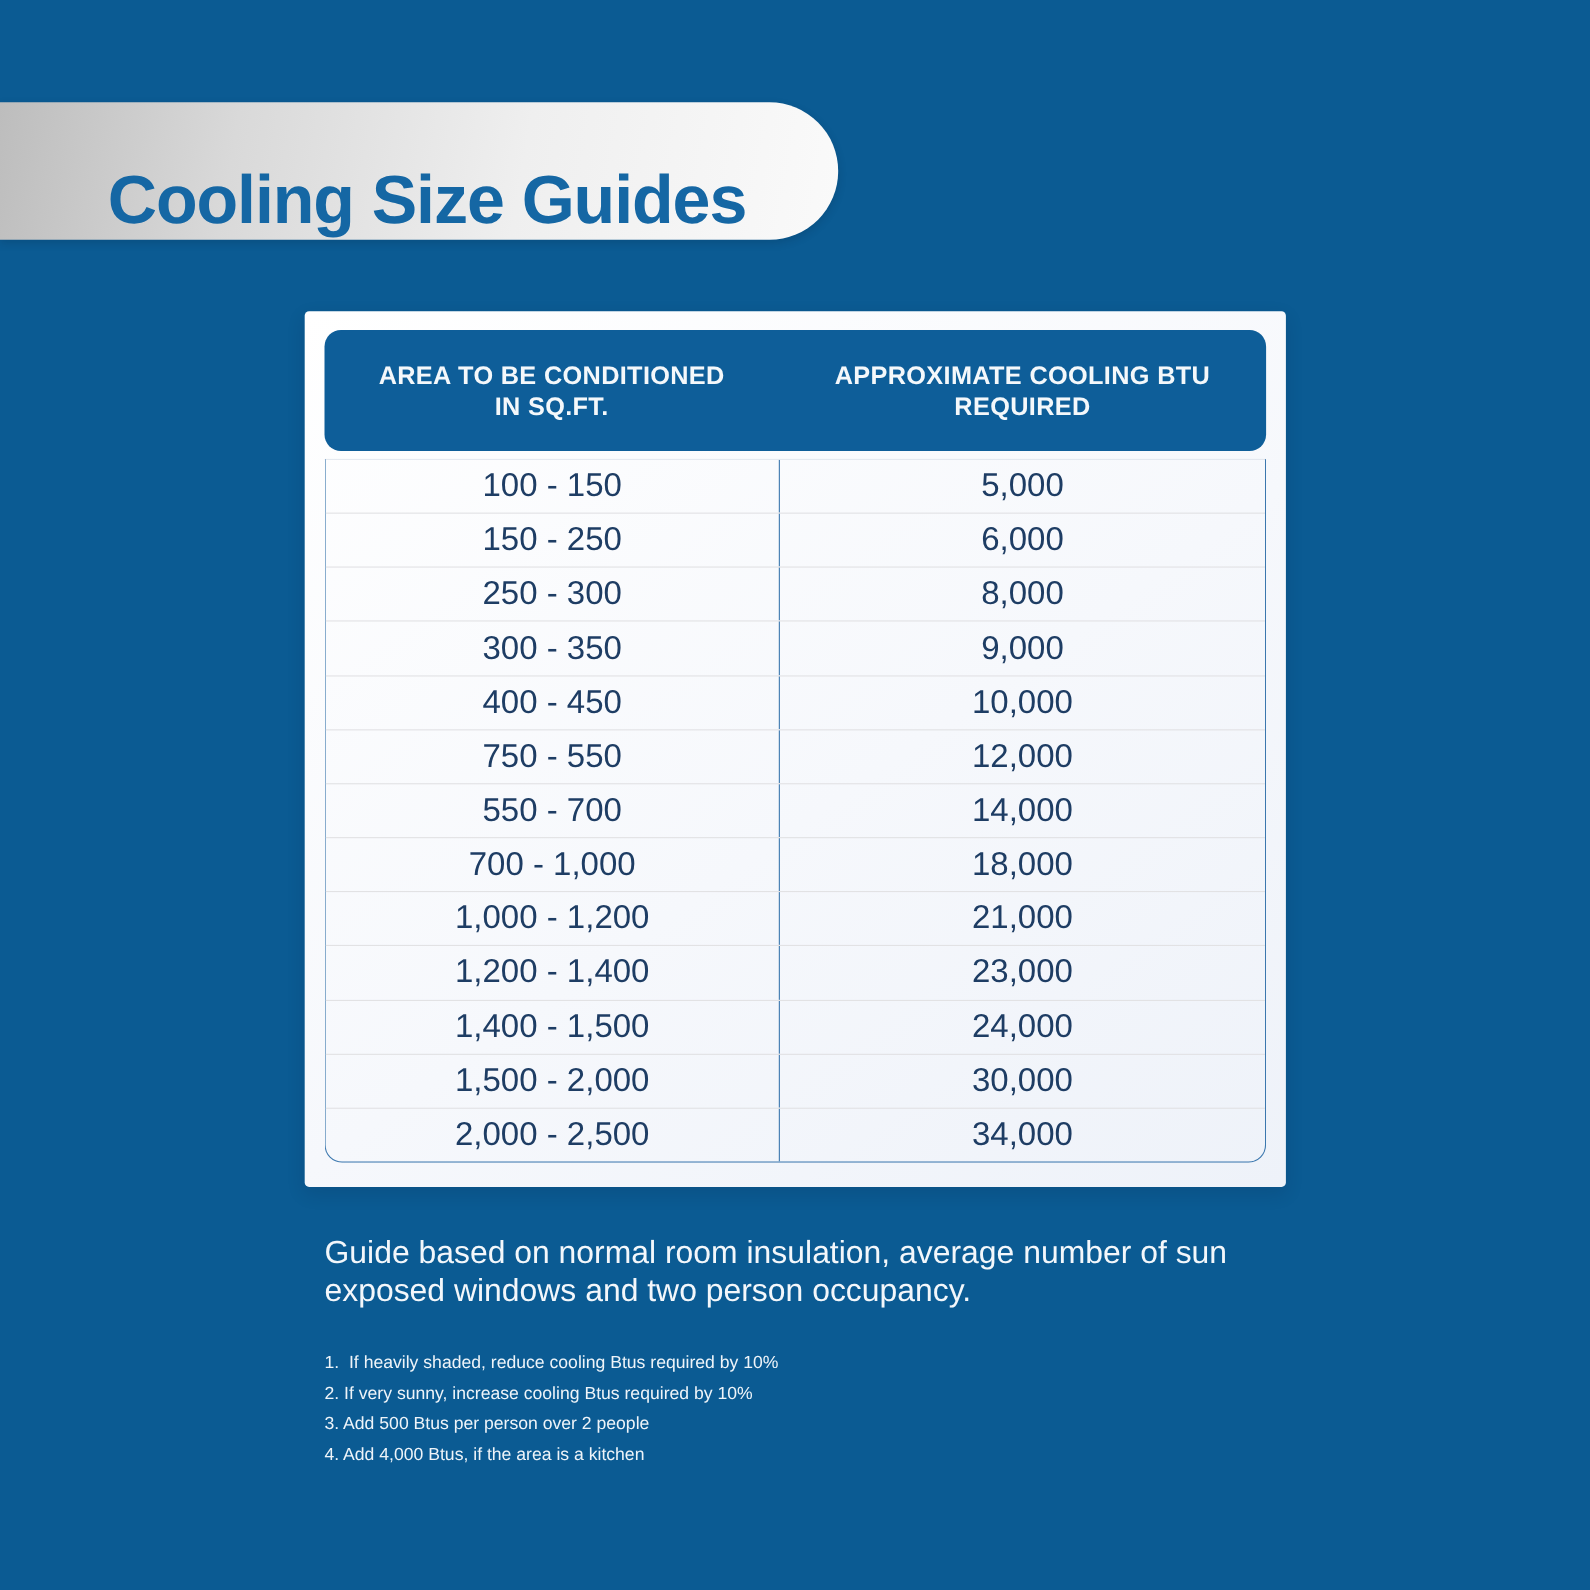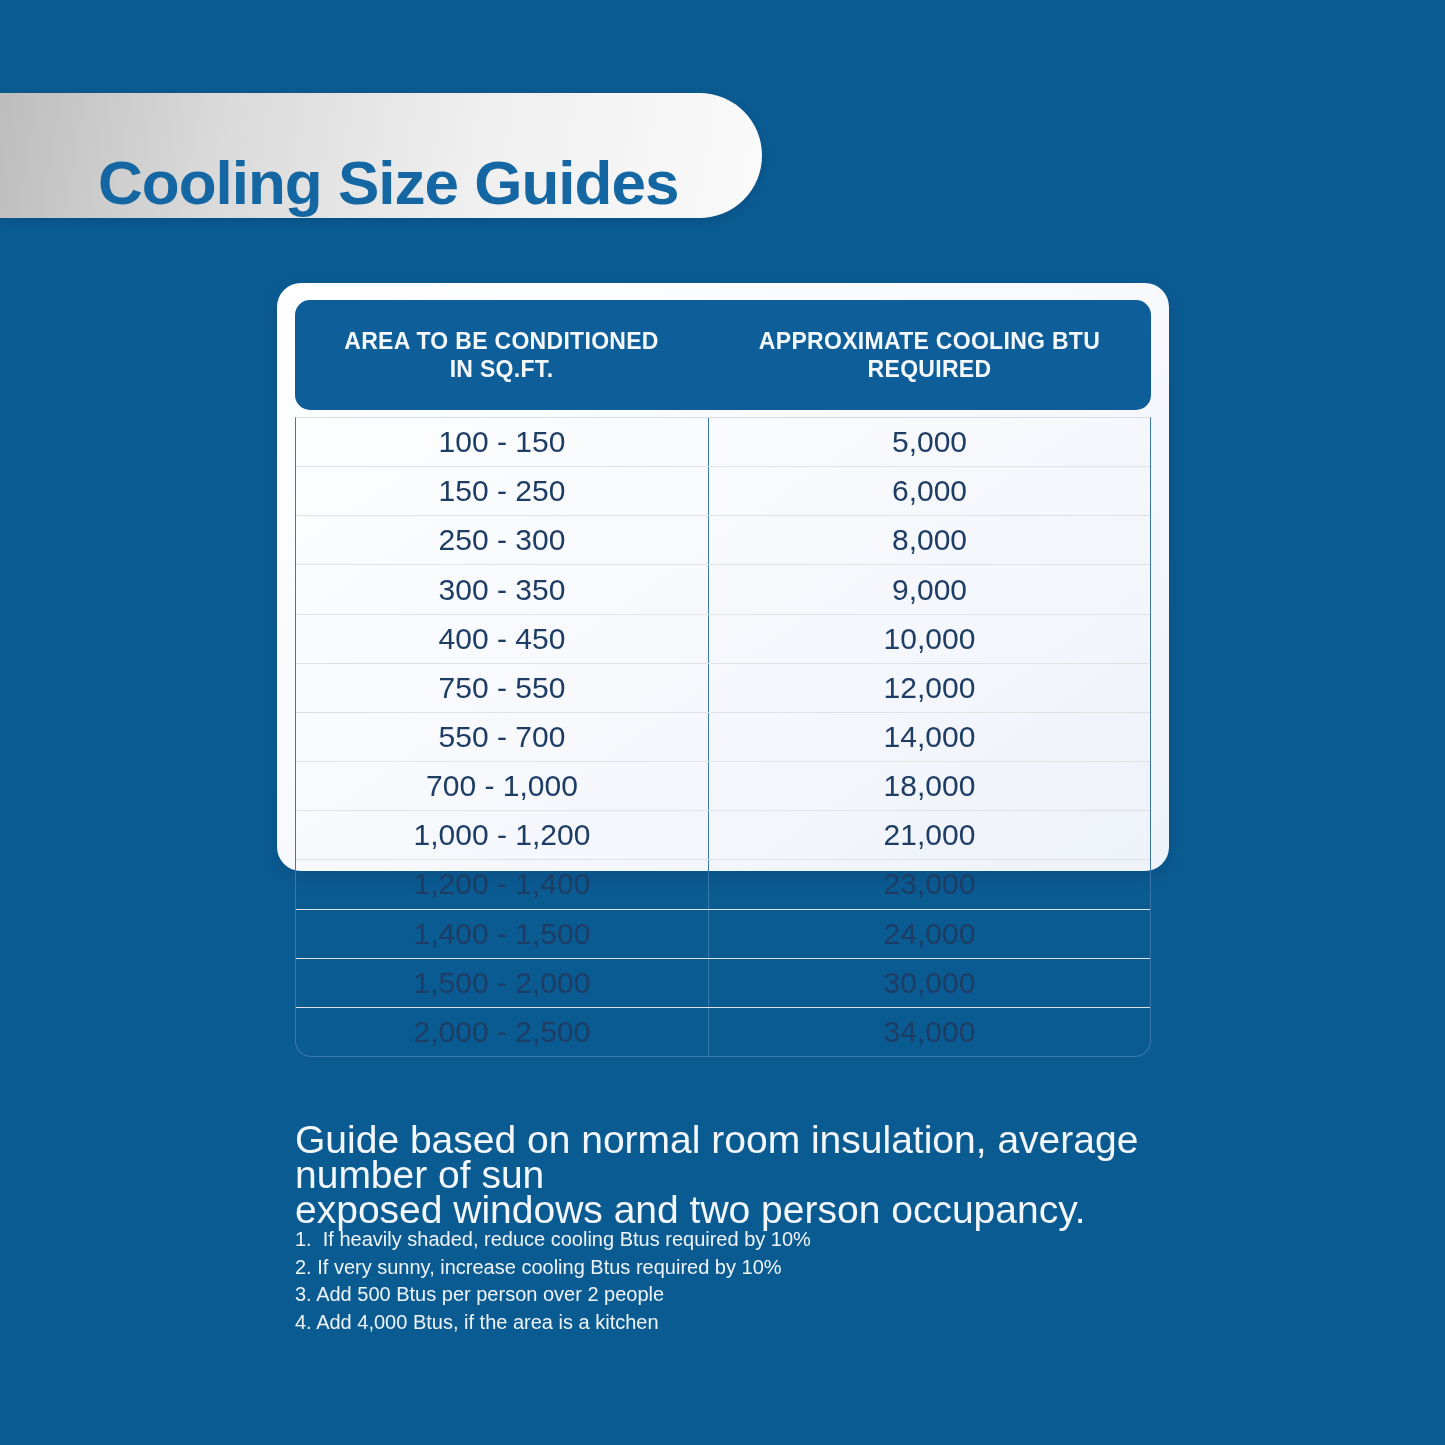--- a/index.html
+++ b/index.html
@@ -34,22 +34,22 @@
     letter-spacing: -1px;
     color: #1567a4;
   }
 
   
   .card {
     position: absolute;
     left: 277px;
     top: 283px;
     width: 892px;
-    height: 588px;
-    border-radius: 24px;
+    height: 796px;
+    border-radius: 4px;
     background: linear-gradient(145deg, #ffffff 0%, #f6f8fc 55%, #eef2f9 100%);
     box-shadow: 0 6px 16px rgba(0, 20, 40, 0.12);
   }
 
   .thead {
     position: absolute;
     left: 18px;
     top: 17px;
     width: 856px;
     height: 110px;
@@ -103,33 +103,33 @@
   }
   .cell-right { flex: 1; }
 
   
   .summary {
     position: absolute;
     left: 295px;
     top: 1122px;
     width: 900px;
     margin: 0;
-    font-size: 39px;
+    font-size: 29px;
     line-height: 35px;
     color: #f3f7fb;
     white-space: pre-line;
   }
   .notes-list {
     position: absolute;
     left: 295px;
     top: 1226px;
     width: 760px;
   }
   .note-item {
-    font-size: 20px;
+    font-size: 16px;
     line-height: 27.5px;
     color: #eef4f9;
     white-space: pre;
   }
 </style>
 </head>
 <body>
 
 <div class="canvas">
 

